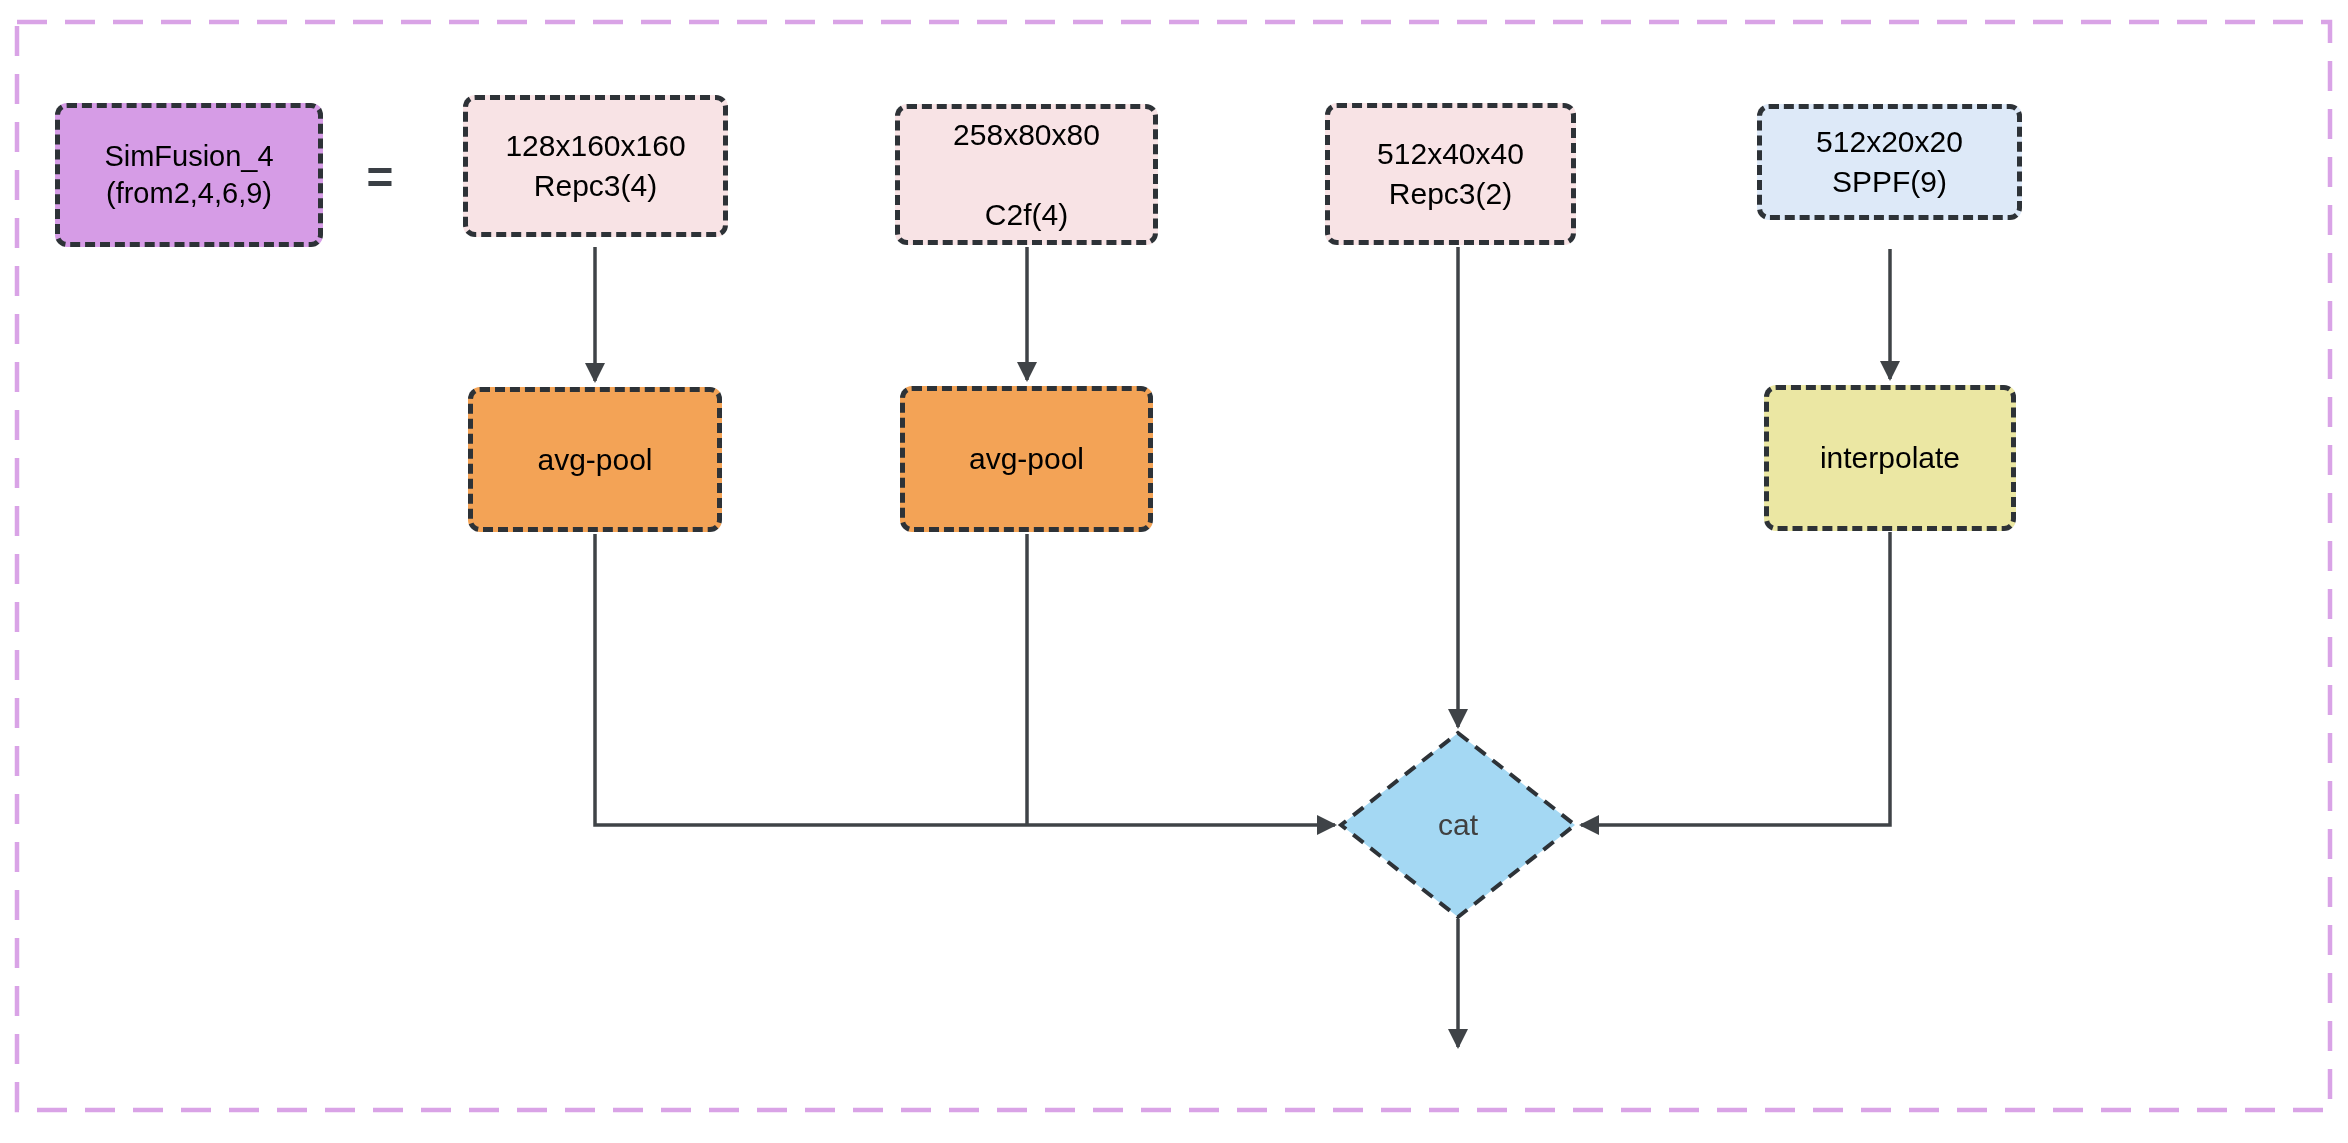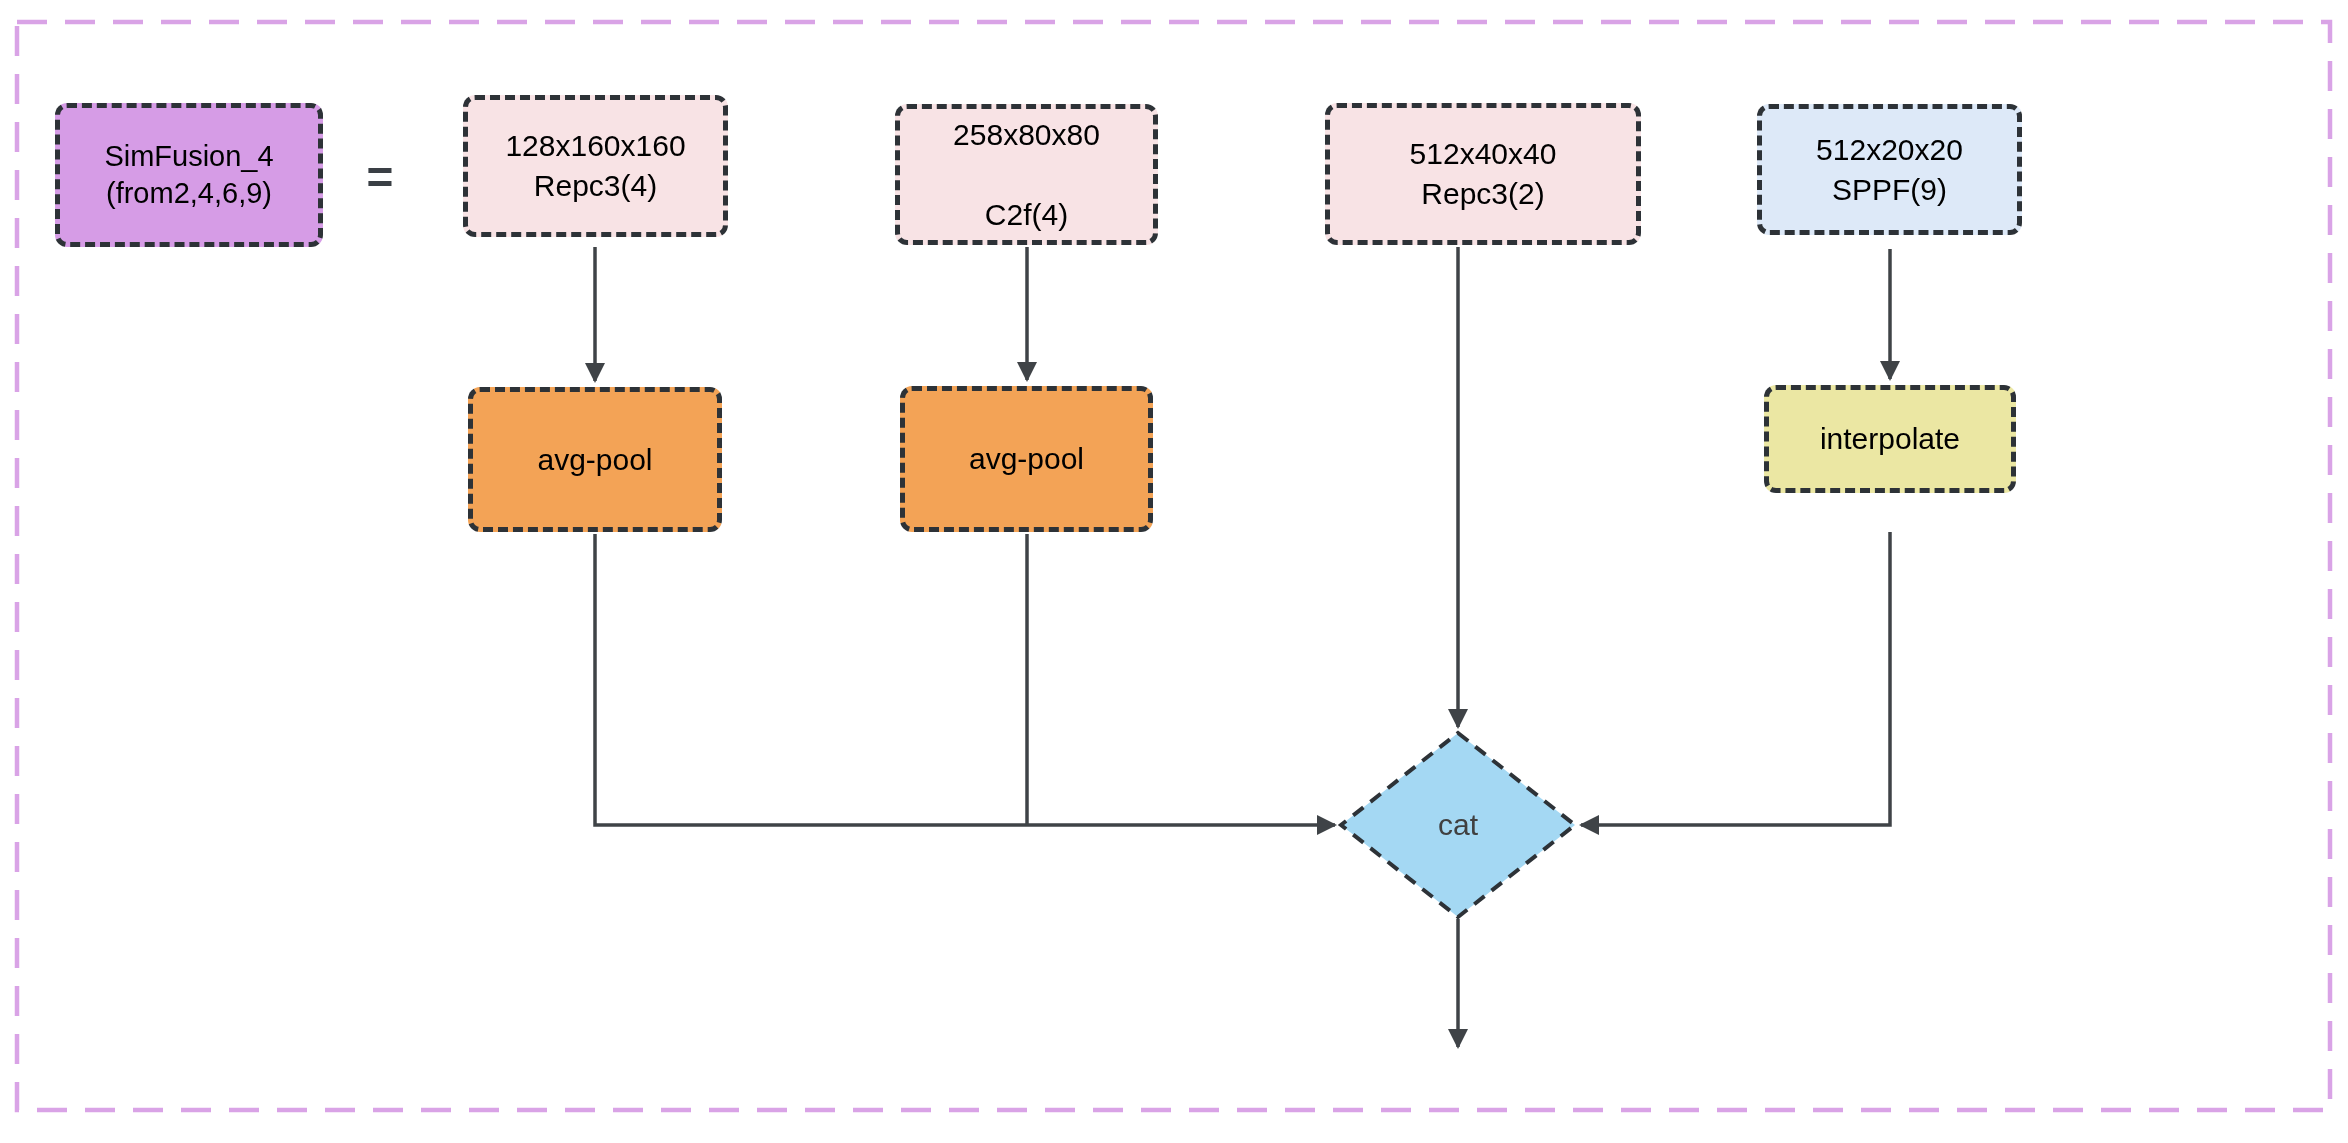--- a/index.html
+++ b/index.html
@@ -101,37 +101,37 @@
   <div class="node node-feature" style="left:463px; top:95px; width:265px; height:142px;">
     <div>128x160x160</div>
     <div>Repc3(4)</div>
   </div>
 
   <div class="node node-feature" style="left:895px; top:104px; width:263px; height:141px;gap:40px;">
     <div>258x80x80</div>
     <div>C2f(4)</div>
   </div>
 
-  <div class="node node-feature" style="left:1325px; top:103px; width:316px; height:142px;">
+  <div class="node node-feature" style="left:1325px; top:103px; width:251px; height:142px;">
     <div>512x40x40</div>
     <div>Repc3(2)</div>
   </div>
 
-  <div class="node node-sppf" style="left:1757px; top:104px; width:265px; height:131px;">
+  <div class="node node-sppf" style="left:1757px; top:104px; width:265px; height:116px;">
     <div>512x20x20</div>
     <div>SPPF(9)</div>
   </div>
 
   <div class="node node-avgpool" style="left:468px; top:387px; width:254px; height:145px;">
     <div>avg-pool</div>
   </div>
 
   <div class="node node-avgpool" style="left:900px; top:386px; width:253px; height:146px;">
     <div>avg-pool</div>
   </div>
 
-  <div class="node node-interp" style="left:1764px; top:385px; width:252px; height:108px;">
+  <div class="node node-interp" style="left:1764px; top:385px; width:252px; height:146px;">
     <div>interpolate</div>
   </div>
 
   <div class="cat-label" style="left:1408px; top:805px; width:100px; height:40px;">cat</div>
 
 </div>
 
 </body></html>

